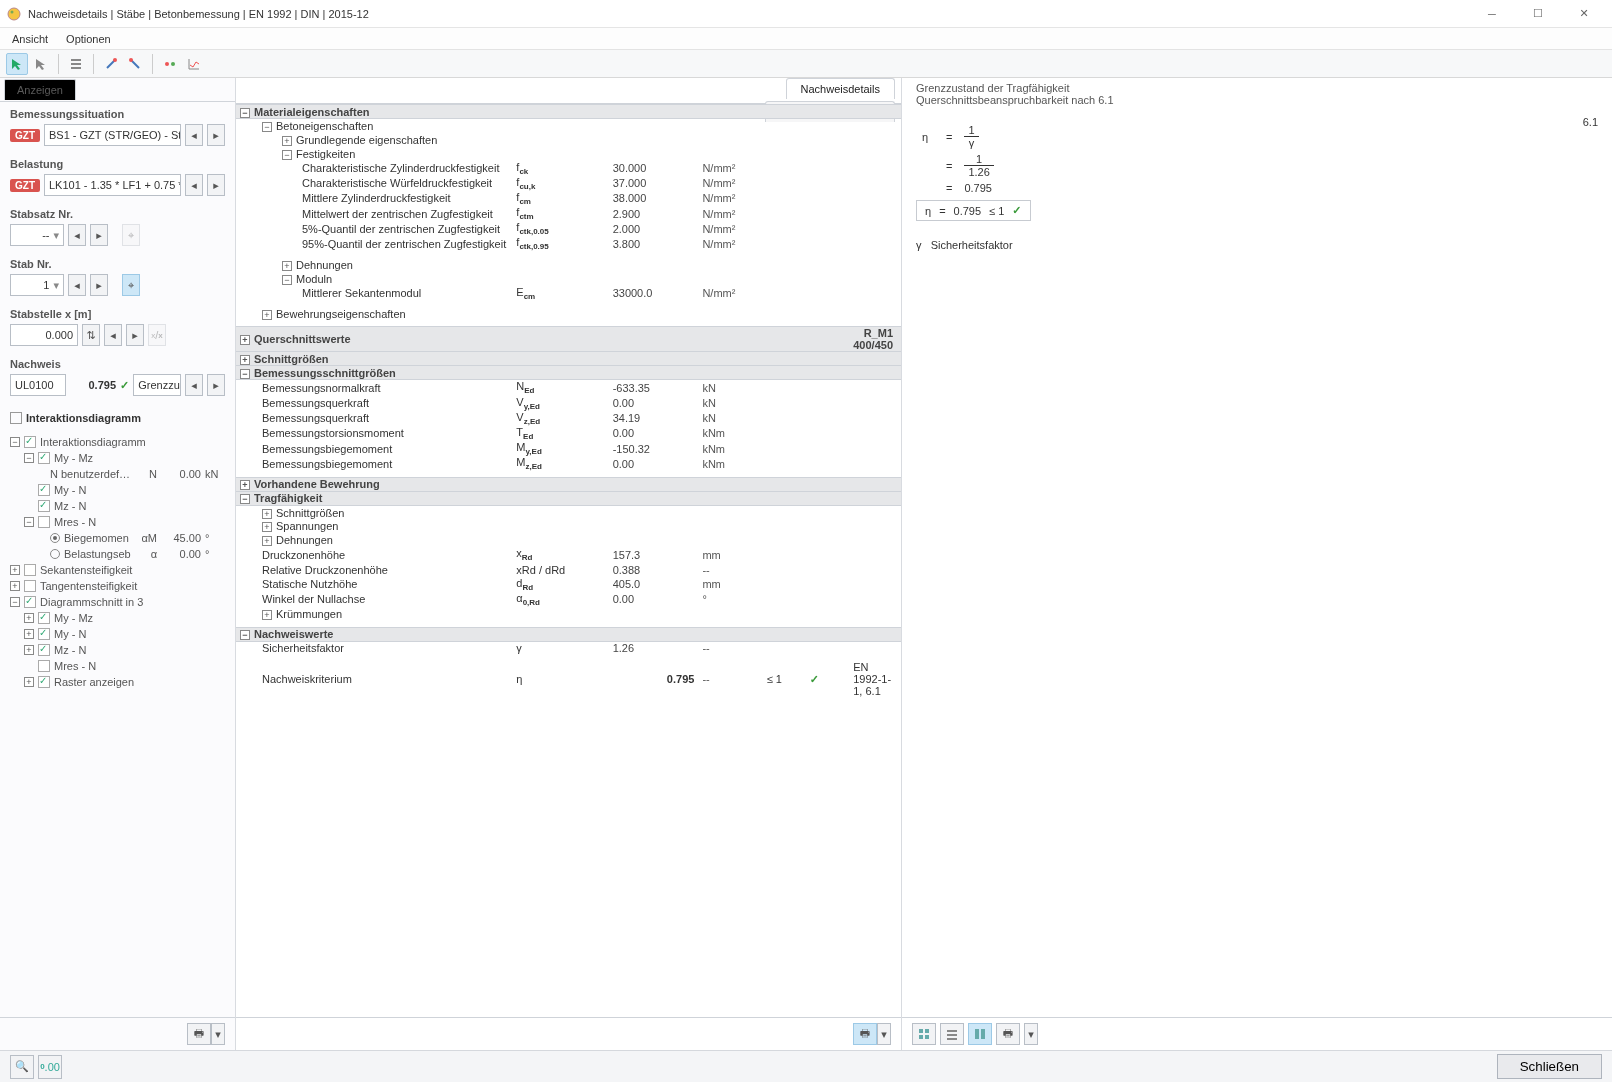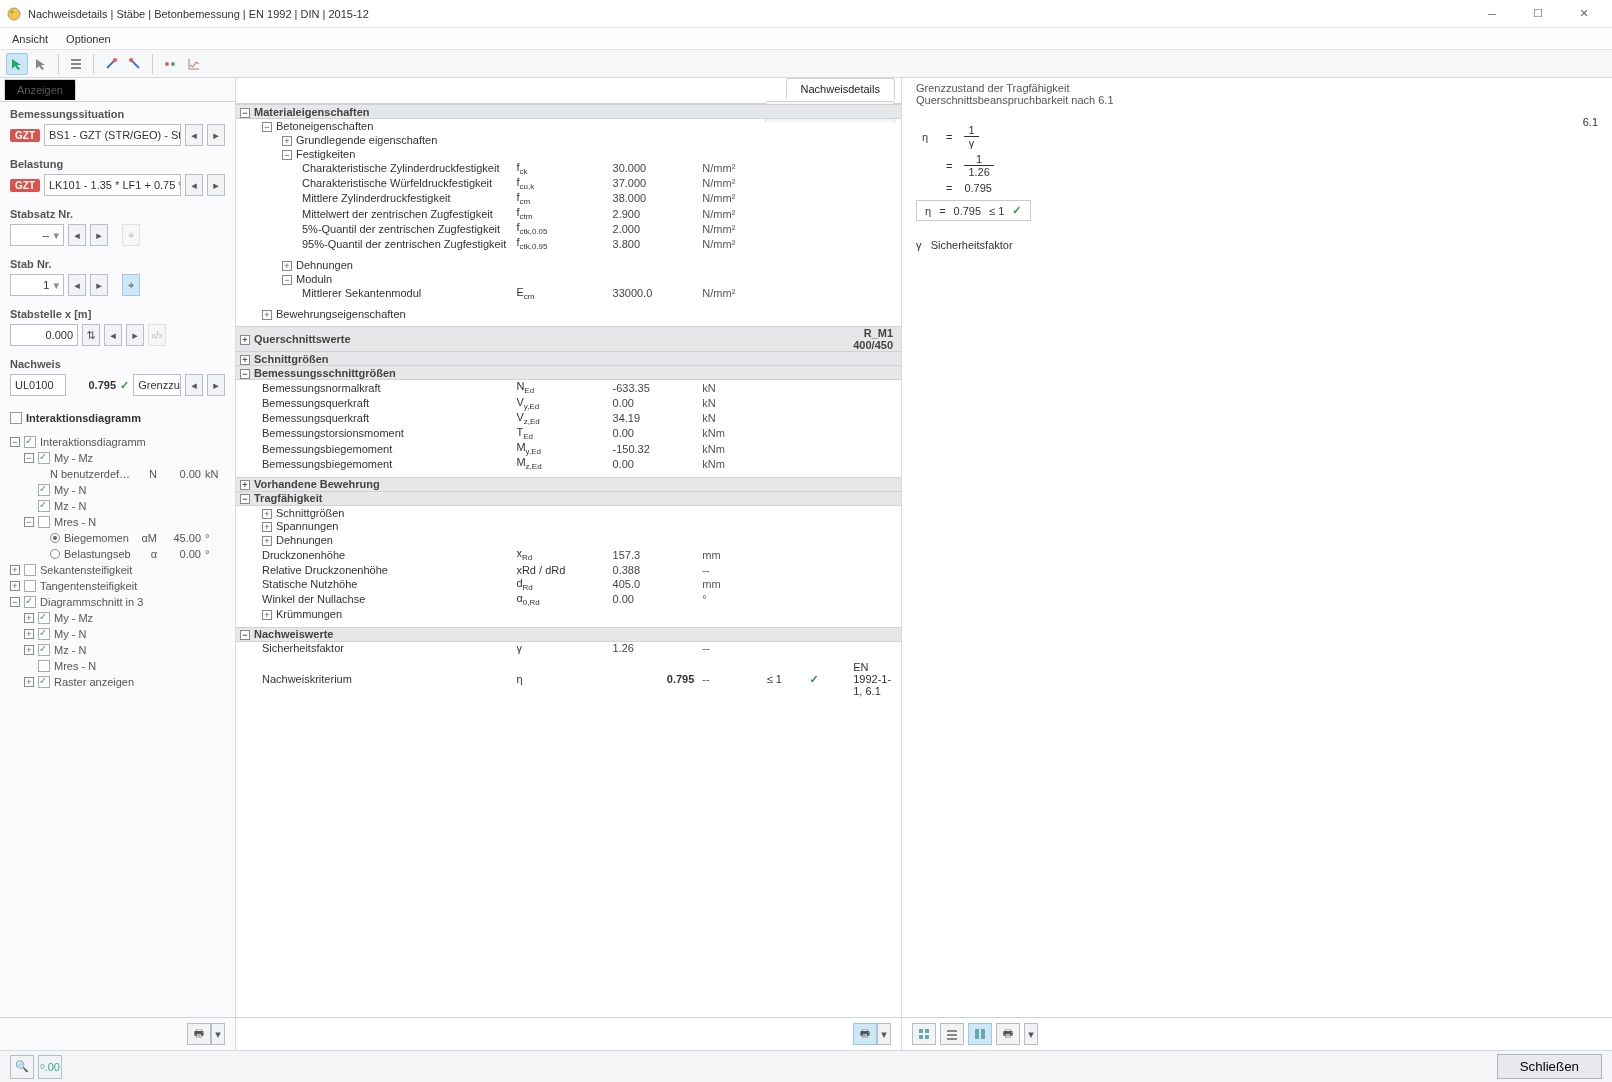--- a/index.html
+++ b/index.html
@@ -55,21 +55,21 @@
 .frac .bot{display:block;padding:0 4px;}
 .rp-eqrow{display:flex;align-items:center;gap:12px;margin:4px 0;}
 .eqlbl{width:18px;text-align:center;}
 .rp-box{border:1px solid #c7cbd1;padding:3px 8px;display:inline-flex;align-items:center;gap:8px;}
 .chk-green{color:#3a9a3a;font-weight:bold;}
 .ref61{position:absolute;right:14px;top:0;}
 .rp-foot{border-top:1px solid #cfd3d9;padding:5px 10px;display:flex;gap:4px;}
 .statusbar{height:32px;border-top:1px solid #d5d8dd;display:flex;align-items:center;padding:0 10px;background:#f4f5f7;}
 .statusbar .closebtn{margin-left:auto;border:1px solid #aeb4bd;background:#e9eaed;padding:4px 22px;}
 sup{font-size:8px;}
-sub{font-size:8px;}
+sub{font-size:8px;font-weight:bold;}
 svg{display:block;}
 </style>
 </head>
 <body>
 
 <div class="titlebar">
   <span class="icon">
     <svg width="16" height="16">
         <circle cx="8" cy="8" r="6" fill="#f5c542" stroke="#b88"></circle>
         <circle cx="6" cy="6" r="1.5" fill="#7a5"></circle>

